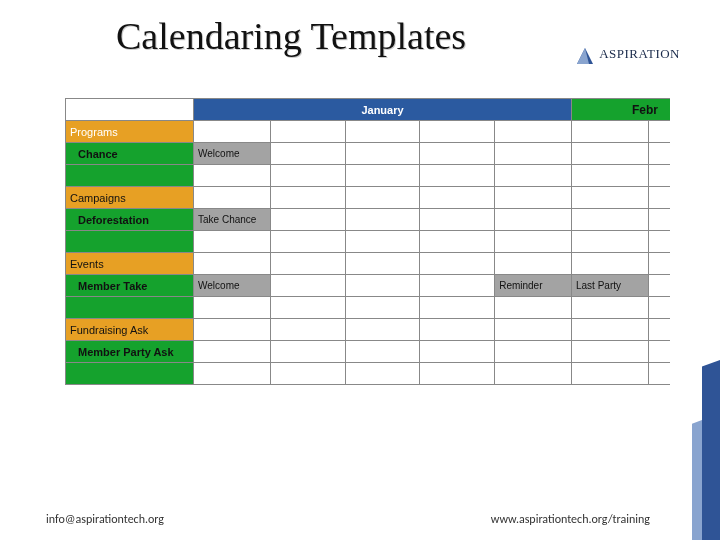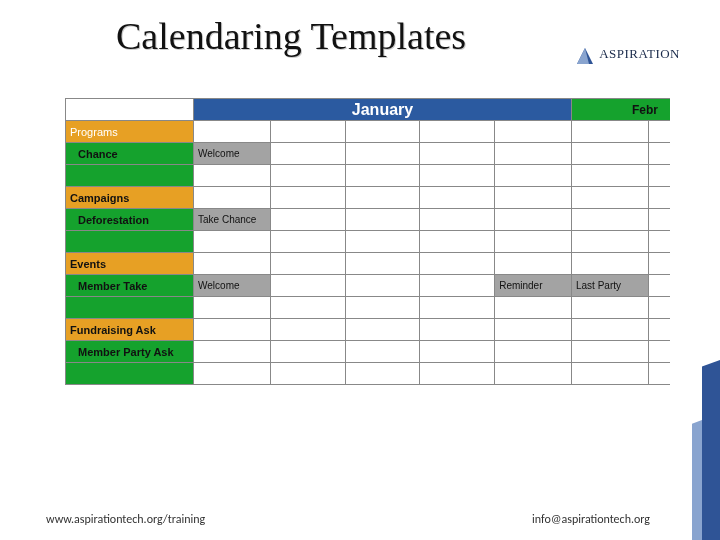--- a/index.html
+++ b/index.html
@@ -88,40 +88,40 @@
     padding: 0 4px;
     text-align: left;
     vertical-align: middle;
     background: #fff;
   }
   th.month-jan {
     background: #2b5aa0;
     color: #fff;
     font-weight: bold;
     text-align: center;
-    font-size: 16px;
+    font-size: 11px;
   }
   th.month-feb {
     background: #15a22d;
     color: #111;
     font-weight: bold;
     text-align: left;
     font-size: 12px;
     padding-left: 60px;
   }
   td.section {
     background: #e7a024;
     color: #fff;
     font-weight: normal;
     font-size: 11px;
   }
   td.section-dark {
     background: #e7a024;
     color: #111;
-    font-weight: bold;
+    font-weight: normal;
     font-size: 11px;
   }
   td.row-label {
     background: #15a22d;
     color: #111;
     font-weight: bold;
     font-size: 11px;
     padding-left: 12px;
   }
   td.orange {
@@ -304,20 +304,20 @@
           <td></td>
           <td></td>
           <td></td>
           <td></td>
   </tr>
 </tbody>
     </table>
 </div>
 
 <div class="footer">
+  <span>info@aspirationtech.org</span>
   <span>www.aspirationtech.org/training</span>
-  <span>info@aspirationtech.org</span>
 </div>
 
 <div class="corner-deco">
   <div class="bar2"></div>
   <div class="bar1"></div>
 </div>
 
 </body></html>

